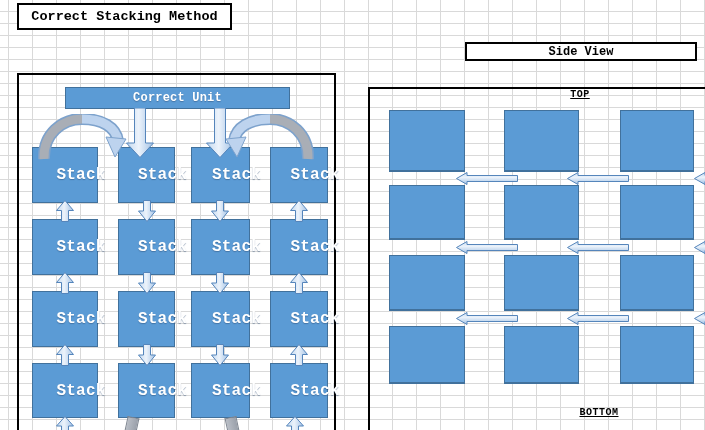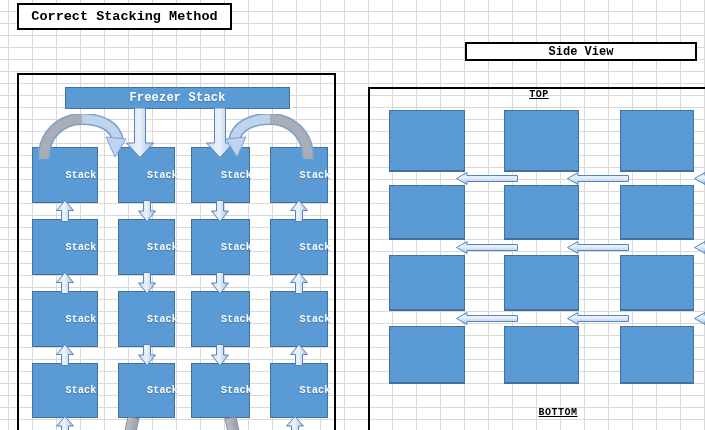--- a/index.html
+++ b/index.html
@@ -19,26 +19,26 @@
     display:flex;align-items:center;justify-content:center;
     font-weight:bold;color:#000;z-index:4;
   }
   .panel{border:2.5px solid #000;background:transparent;z-index:1;}
   .blue{
     background:#5b9bd5;border:1px solid #41719c;
     display:flex;align-items:center;justify-content:center;
     color:#fff;font-weight:bold;z-index:2;
   }
   .square{background:#5b9bd5;border:1px solid #41719c;border-bottom-width:2px;z-index:2;}
-  .stack{font-size:10px;letter-spacing:.2px;text-shadow:0 1px 1px rgba(40,70,110,.45);padding-left:32px;}
+  .stack{font-size:16px;letter-spacing:.2px;text-shadow:0 1px 1px rgba(40,70,110,.45);padding-left:32px;}
   .freezer{font-size:12px;letter-spacing:.2px;text-shadow:0 1px 1px rgba(40,70,110,.45);}
   .arrow{z-index:3;}
   .sv-label{
     z-index:3;color:#000;font-weight:bold;font-size:10px;letter-spacing:.5px;
-    text-align:center;text-decoration:underline;
+    text-align:center;text-decoration:underline;margin-left:41px;
   }
   .stub{
     z-index:3;background:linear-gradient(to right,#b9bec6,#9aa0aa);
     border:1px solid #7d848f;border-bottom:none;
   }
   svg{display:block;}
 </style>
 </head>
 <body>
 
@@ -64,21 +64,21 @@
   </div>
 
 
   <div class="abs wbox" style="left:465px;top:42px;width:232px;height:19px;font-size:12px">
     <span>Side View</span>
   </div>
 
   <div class="abs panel" style="left:17px;top:73px;width:319px;height:357px;border-bottom:none"></div>
 
   <div class="abs blue freezer" style="left:65px;top:87px;width:225px;height:22px">
-    <span>Freezer Stack</span>
+    <span>Correct Unit</span>
   </div>
 
   <div class="abs blue stack" style="left:32px;top:147px;width:66px;height:56px">
       <span>Stack</span>
     </div>
   <div class="abs blue stack" style="left:118px;top:147px;width:57px;height:56px">
       <span>Stack</span>
     </div>
   <div class="abs blue stack" style="left:191px;top:147px;width:59px;height:56px">
       <span>Stack</span>

